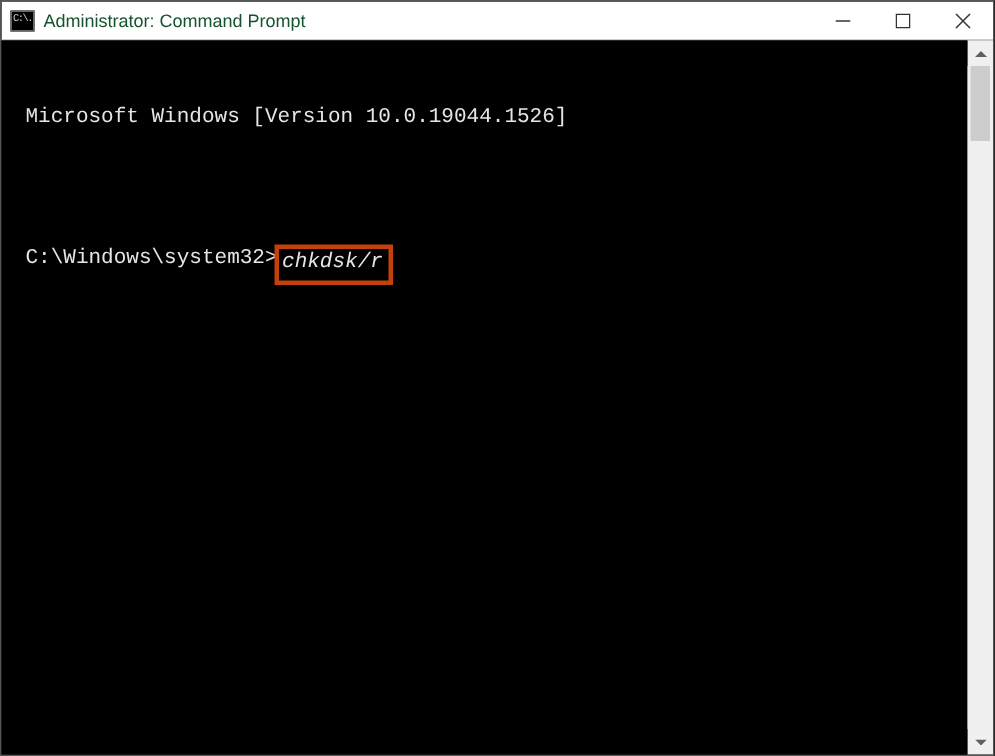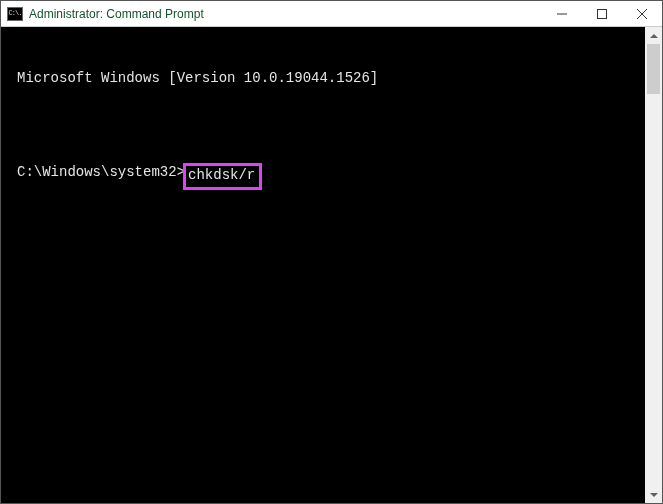--- a/index.html
+++ b/index.html
@@ -107,24 +107,25 @@
       background: #cdcdcd;
     }
     .term-line {
       display: block;
     }
     .prompt-line {
       display: flex;
       align-items: flex-start;
     }
     .highlight-box {
-      border: 3px solid #d946ef;
+      border: 3px solid #c2410c;
       padding: 0 4px 2px 2px;
       margin-left: -2px;
       display: inline-block;
+      font-style: italic;
     }
   </style>
 </head>
 <body>
 
 <div class="titlebar">
   <div class="titlebar-icon">
     <span class="titlebar-icon-inner">C:\.</span>
   </div>
   <div class="titlebar-text">Administrator: Command Prompt</div>

